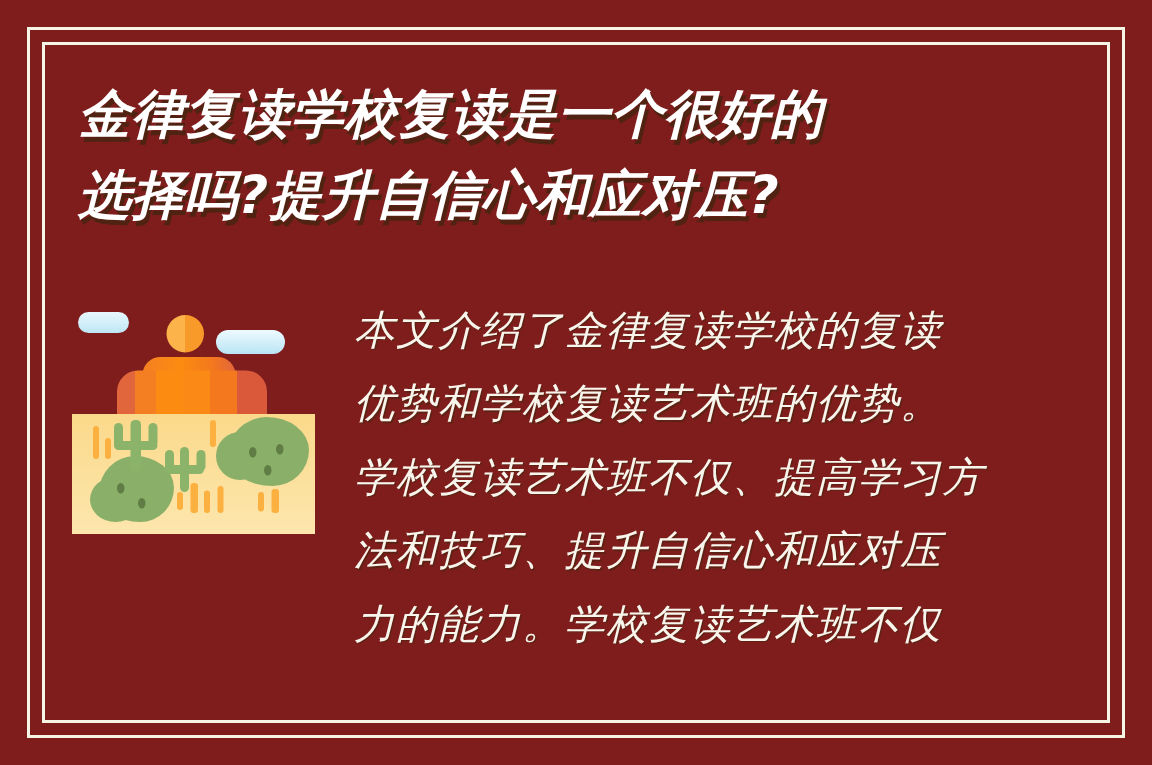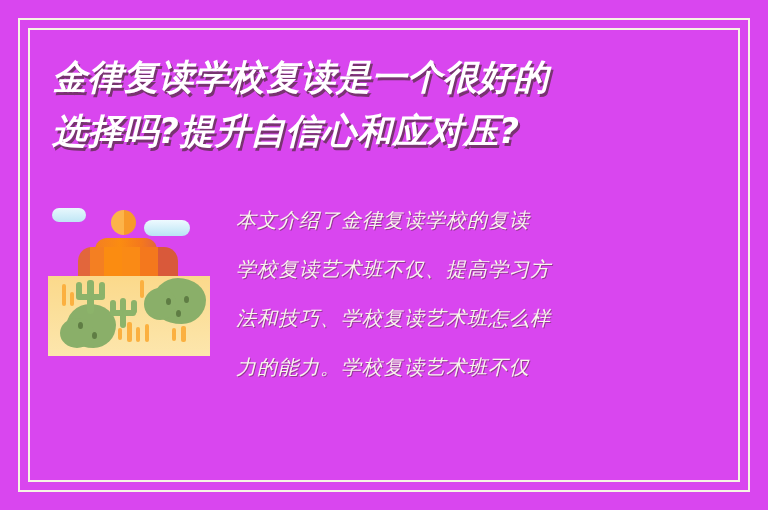--- a/index.html
+++ b/index.html
@@ -5,21 +5,21 @@
   html,body{margin:0;padding:0;}
   body{
     width:768px;height:510px;
     background:#4d4a10;
     font-family:"Liberation Sans", sans-serif;
     overflow:hidden;
   }
   .poster{
     position:relative;
     width:768px;height:510px;
-    background:#d946ef;
+    background:#7f1d1d;
   }
   
   .frame-outer{
     position:absolute;
     left:18px;top:18px;right:18px;bottom:18px;
     border:2px solid #f6f4e4;
     pointer-events:none;
   }
   .frame-inner{
     position:absolute;
@@ -116,21 +116,21 @@
   .tick{position:absolute;border-radius:2px;background:#fbb040;z-index:1;}
   
   .body-text{
     position:absolute;
     left:236px;top:0px;
     width:450px;
   }
   .body-line{
     display:block;
     color:#f8f6ec;
-    font-size:20px;
+    font-size:27px;
     line-height:49px;
     letter-spacing:1px;
     white-space:nowrap;
     font-family:"DejaVu Serif", serif;
     font-style:italic;
     text-shadow:1px 1px 0 rgba(45,43,10,.4);
   }
 </style>
 </head>
 <body>
@@ -189,19 +189,20 @@
       <div class="dot" style="left:136px;top:96px;"></div>
       <div class="dot" style="left:128px;top:110px;"></div>
 
       <div class="bush b1"></div>
       <div class="dot" style="left:30px;top:122px;"></div>
       <div class="dot" style="left:44px;top:132px;"></div>
     </div>
 
     <div class="body-text">
       <span class="body-line">本文介绍了金律复读学校的复读</span>
+      <span class="body-line">优势和学校复读艺术班的优势。</span>
       <span class="body-line">学校复读艺术班不仅、提高学习方</span>
-      <span class="body-line">法和技巧、学校复读艺术班怎么样</span>
+      <span class="body-line">法和技巧、提升自信心和应对压</span>
       <span class="body-line">力的能力。学校复读艺术班不仅</span>
     </div>
 
   </div>
 </div>
 
 </body></html>

